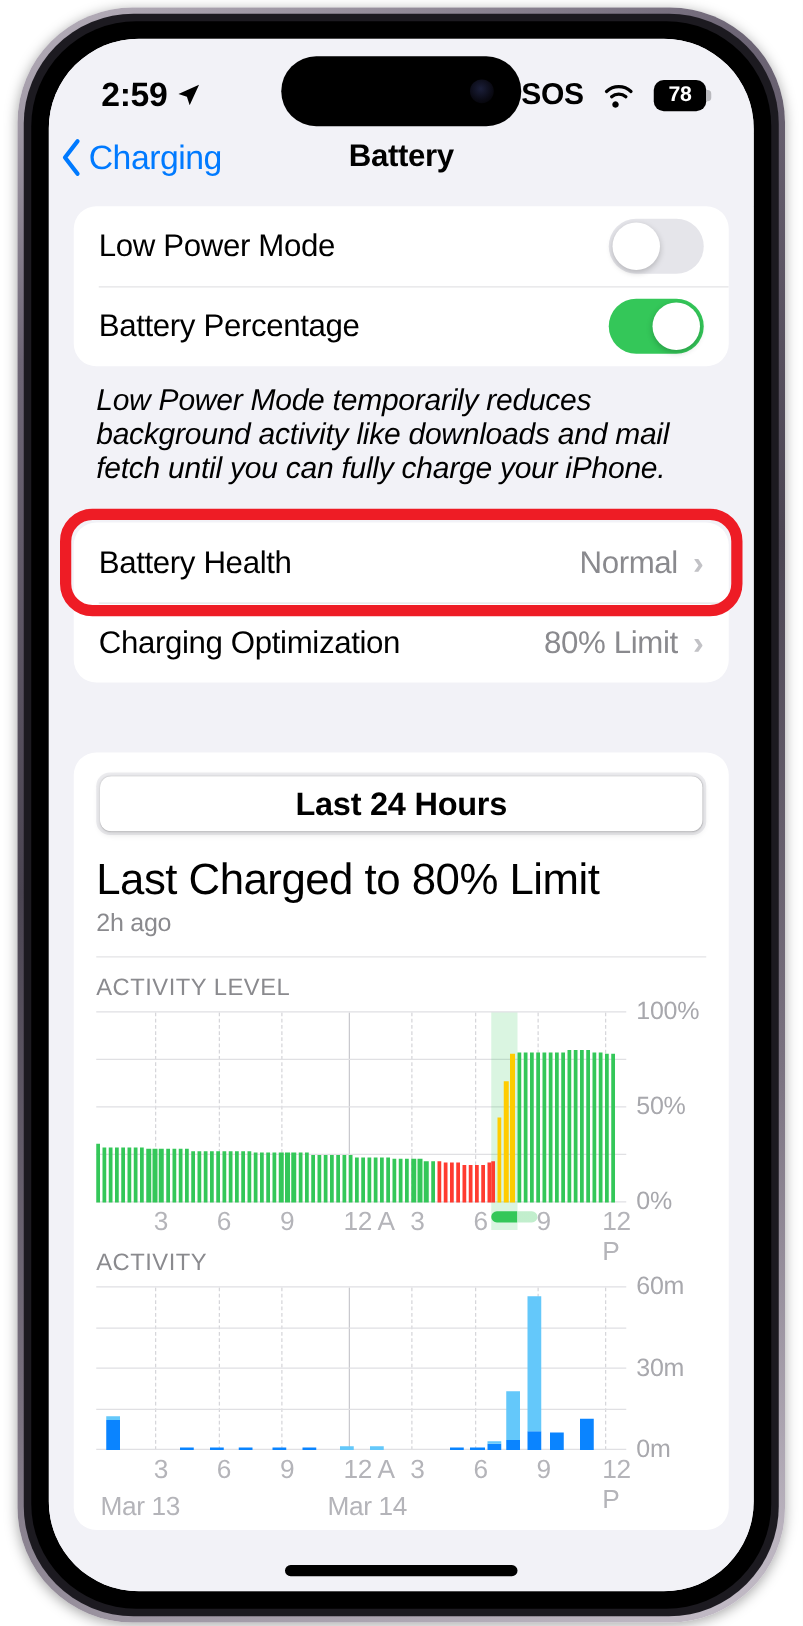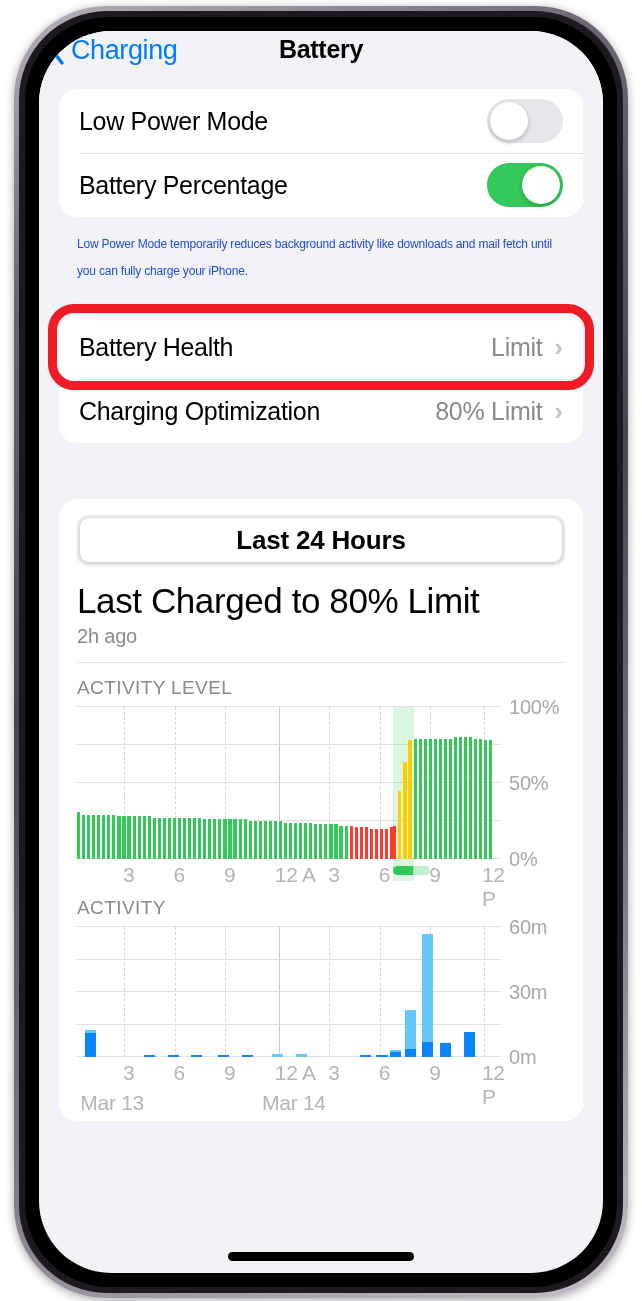--- a/index.html
+++ b/index.html
@@ -158,25 +158,26 @@
   .toggle.off { background:#e5e5ea; }
   .toggle .knob {
     position:absolute; top:3px; width:38px; height:38px;
     border-radius:50%; background:#fff;
     box-shadow: 0 2px 5px rgba(0,0,0,.22);
   }
   .toggle.on .knob { left: 35px; }
   .toggle.off .knob { left: 3px; }
 
   .footnote {
-    font-size: 12px;
+    font-size: 24px;
     line-height: 27px;
-    color: #1d4ed8;
+    color: #000000;
     letter-spacing:-.2px;
     padding: 14px 18px 0 18px;
+    font-style: italic;
   }
 
   
   .hl-wrap { position:relative; }
   .hl-box {
     position:absolute;
     left:-11px; right:-11px; top:-11px; height:86px;
     border: 9px solid #ee1c25;
     border-radius: 26px;
     pointer-events:none;
@@ -279,20 +280,45 @@
     <div class="btn-side btn-silent"></div>
     <div class="btn-side btn-volup"></div>
     <div class="btn-side btn-voldn"></div>
     <div class="btn-side btn-power"></div>
   </div>
   <div class="phone-band"></div>
   <div class="phone-bezel"></div>
 
   <div class="screen">
 
+    <div class="statusbar">
+      <div class="sb-left">
+        <span>2:59</span>
+        <svg class="loc-arrow" width="22" height="22" viewBox="0 0 24 24">
+          <path d="M21 3 L3 11.2 L10.4 13.6 L12.8 21 Z" fill="#000"></path>
+        </svg>
+      </div>
+      <div class="sb-right">
+        <span class="sos-text">SOS</span>
+        <svg width="30" height="22" viewBox="0 0 30 22">
+          <path d="M15 18.6 a2.6 2.6 0 1 0 0 .01Z" fill="#000"></path>
+          <path d="M9.3 12.4a8.6 8.6 0 0 1 11.4 0" stroke="#000" stroke-width="2.6" fill="none" stroke-linecap="round"></path>
+          <path d="M5.2 8.2a14.4 14.4 0 0 1 19.6 0" stroke="#000" stroke-width="2.6" fill="none" stroke-linecap="round"></path>
+        </svg>
+        <div class="batt-icon">
+          <div class="batt-body">
+            <span class="batt-num">78</span>
+          </div>
+          <div class="batt-cap"></div>
+        </div>
+      </div>
+      <div class="island">
+        <div class="island-cam"></div>
+      </div>
+    </div>
 
     <div class="navbar">
       <div class="nav-back">
         <svg width="20" height="34" viewBox="0 0 20 34">
           <path d="M15 4 L5 17 L15 30" stroke="#007aff" stroke-width="3.4" fill="none" stroke-linecap="round" stroke-linejoin="round"></path>
         </svg>
         <span>Charging</span>
       </div>
       <div class="nav-title">Battery</div>
     </div>
@@ -313,21 +339,21 @@
             </div>
         </div>
       </div>
       <div class="footnote">Low Power Mode temporarily reduces background activity like downloads and mail fetch until you can fully charge your iPhone.</div>
 
       <div class="hl-wrap" style="margin-top:30px;">
         <div class="hl-box"></div>
         <div class="card">
           <div class="row">
             <span class="row-label">Battery Health</span>
-            <span class="row-value">Limit</span>
+            <span class="row-value">Normal</span>
             <span class="chev">›</span>
           </div>
           <div class="row">
             <span class="row-label">Charging Optimization</span>
             <span class="row-value">80% Limit</span>
             <span class="chev">›</span>
           </div>
         </div>
       </div>
 

